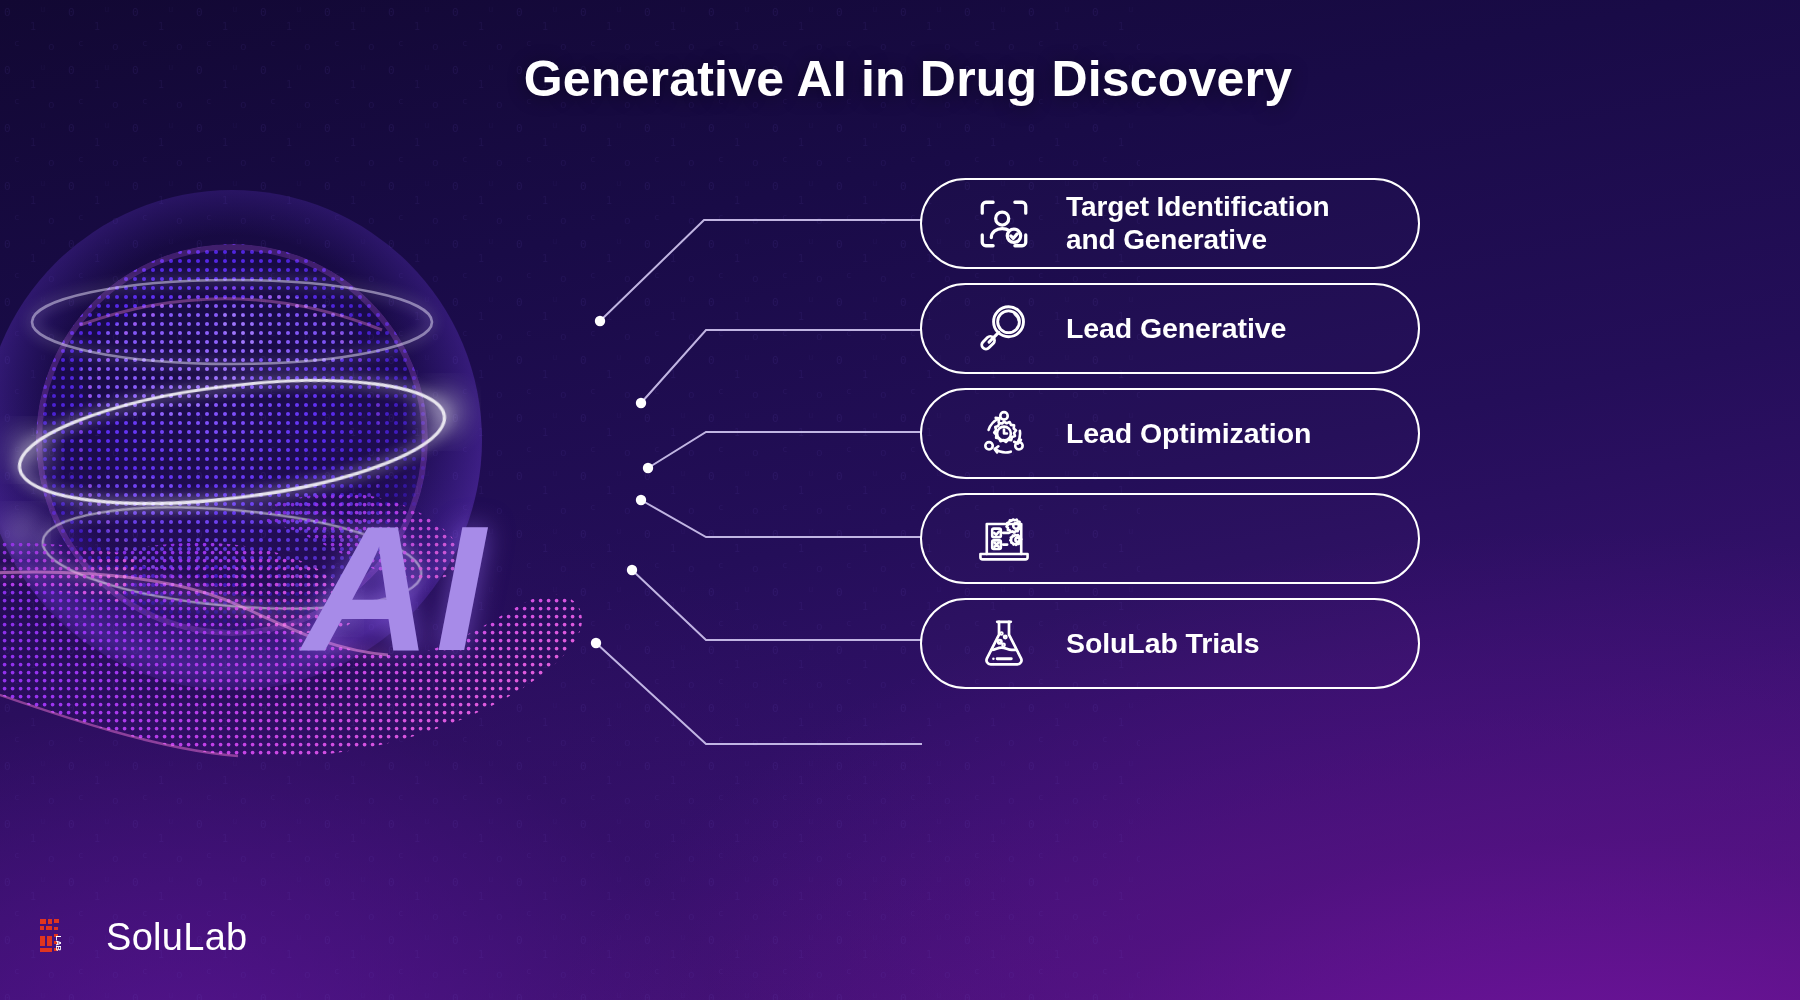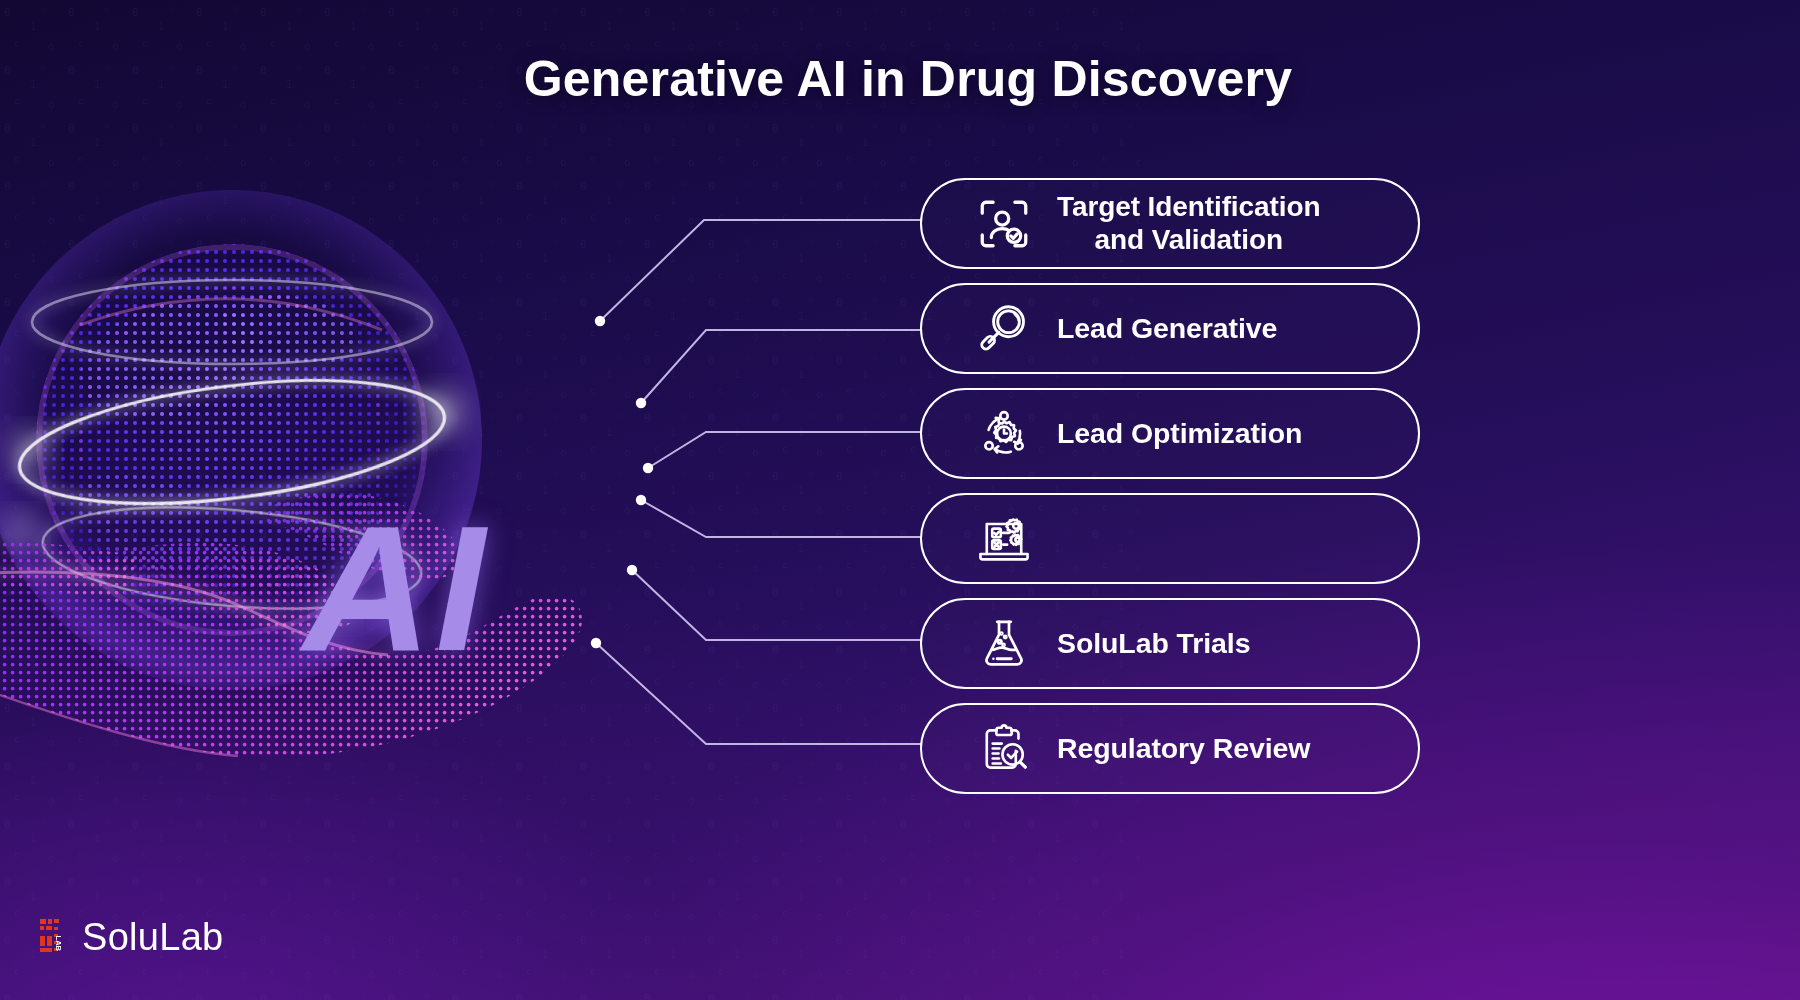--- a/index.html
+++ b/index.html
@@ -47,27 +47,27 @@
     border:2.6px solid #ffffff;border-radius:46px;
     display:flex;align-items:center;
     background:rgba(255,255,255,0.012);
   }
   .pill .ico{
     width:68px;min-width:68px;height:68px;margin-left:48px;
     display:flex;align-items:center;justify-content:center;
   }
   .pill .ico svg{width:58px;height:58px;display:block;}
   .pill .lbl{
-    margin-left:19px;color:#ffffff;font-weight:bold;
-    font-size:28.5px;line-height:1.12;letter-spacing:-.1px;text-align:center;
+    margin-left:28px;color:#ffffff;font-weight:bold;
+    font-size:28.5px;line-height:1.12;letter-spacing:-.1px;
   }
   .pill.two .lbl{font-size:28px;line-height:1.17;}
 
   
-  #logo{position:absolute;left:38px;top:915px;display:flex;align-items:center;gap:0;}
+  #logo{position:absolute;left:38px;top:915px;display:flex;align-items:center;gap:24px;}
   #logo .mark{width:44px;height:44px;display:block;}
   #logo .word{color:#ffffff;font-size:38px;font-weight:400;letter-spacing:.3px;}
 </style>
 </head>
 <body>
 
 <div id="stage">
 
   <svg id="glyphtex" viewBox="0 0 1800 1000" preserveAspectRatio="none">
     <defs>
@@ -206,21 +206,21 @@
           <path d="M8 20V12a4 4 0 0 1 4-4h8"></path>
             <path d="M56 20V12a4 4 0 0 0-4-4h-8"></path>
           <path d="M8 44v8a4 4 0 0 0 4 4h8"></path>
             <path d="M56 44v8a4 4 0 0 1-4 4h-8"></path>
           <circle cx="30" cy="26" r="7.2"></circle>
           <path d="M18 47c0-6 5.4-10 12-10 3 0 5.7.8 7.8 2.2"></path>
           <circle cx="43" cy="45" r="7.4"></circle>
           <path d="M39.6 45.2l2.6 2.6 4.4-4.8"></path>
         </svg>
       </span>
-      <span class="lbl"><span>Target Identification</span><br><span>and Validation</span></span>
+      <span class="lbl"><span>Target Identification</span><br><span>and Generative</span></span>
     </div>
 
     <div class="pill">
       <span class="ico">
         <svg viewBox="0 0 64 64" fill="none" stroke="#ffffff" stroke-width="3.2" stroke-linecap="round" stroke-linejoin="round">
           <circle cx="37" cy="24" r="16.5"></circle>
           <circle cx="37" cy="24" r="12"></circle>
           <path d="M44 15.5a11.8 11.8 0 0 1 4.4 7" opacity=".9"></path>
           <path d="M26.2 35.8L15.5 46.5" stroke-width="3.4"></path>
           <rect x="6.5" y="42.5" width="16" height="9.2" rx="4.6" transform="rotate(-45 14.5 47.1)"></rect>
@@ -277,34 +277,20 @@
           <circle cx="33.4" cy="24.4" r="1.25"></circle>
           <circle cx="31.5" cy="33" r="1.1"></circle>
           <circle cx="29.2" cy="20.5" r="1"></circle>
           <path d="M24.5 48.3h15.5" stroke-width="3.3"></path>
           <circle cx="20.3" cy="48.3" r="1.4" fill="#ffffff" stroke="none"></circle>
         </svg>
       </span>
       <span class="lbl">SoluLab Trials</span>
     </div>
 
-    <div class="pill">
-      <span class="ico">
-        <svg viewBox="0 0 64 64" fill="none" stroke="#ffffff" stroke-width="2.9" stroke-linecap="round" stroke-linejoin="round">
-          <path d="M24 11.5h-7a4 4 0 0 0-4 4v33a4 4 0 0 0 4 4h24a4 4 0 0 0 4-4V34"></path>
-          <path d="M40 11.5h4a4 4 0 0 1 4 4v5"></path>
-          <path d="M26 8.5h3.4a2.6 2.6 0 0 1 5.2 0H38a2.5 2.5 0 0 1 2.5 2.5v3.6a2 2 0 0 1-2 2H25.5a2 2 0 0 1-2-2V11A2.5 2.5 0 0 1 26 8.5z"></path>
-          <path d="M19.5 26h10M19.5 31.5h7.5M19.5 37h6.5M19.5 42.5h7M19.5 48h9"></path>
-          <circle cx="41.5" cy="38" r="11.2"></circle>
-          <path d="M36.3 38.3l3.6 3.6 6.5-7.1"></path>
-          <path d="M49.6 46.2l5.9 5.9" stroke-width="3.6"></path>
-        </svg>
-      </span>
-      <span class="lbl">Regulatory Review</span>
-    </div>
 
   </div>
 
   <div id="logo">
     <svg class="mark" viewBox="0 0 44 44">
       <g fill="#e0351f">
         <rect x="2" y="4" width="6" height="5"></rect>
         <rect x="10" y="4" width="4" height="5"></rect>
         <rect x="2" y="11" width="4" height="4"></rect>
         <rect x="8" y="11" width="6" height="4"></rect>

